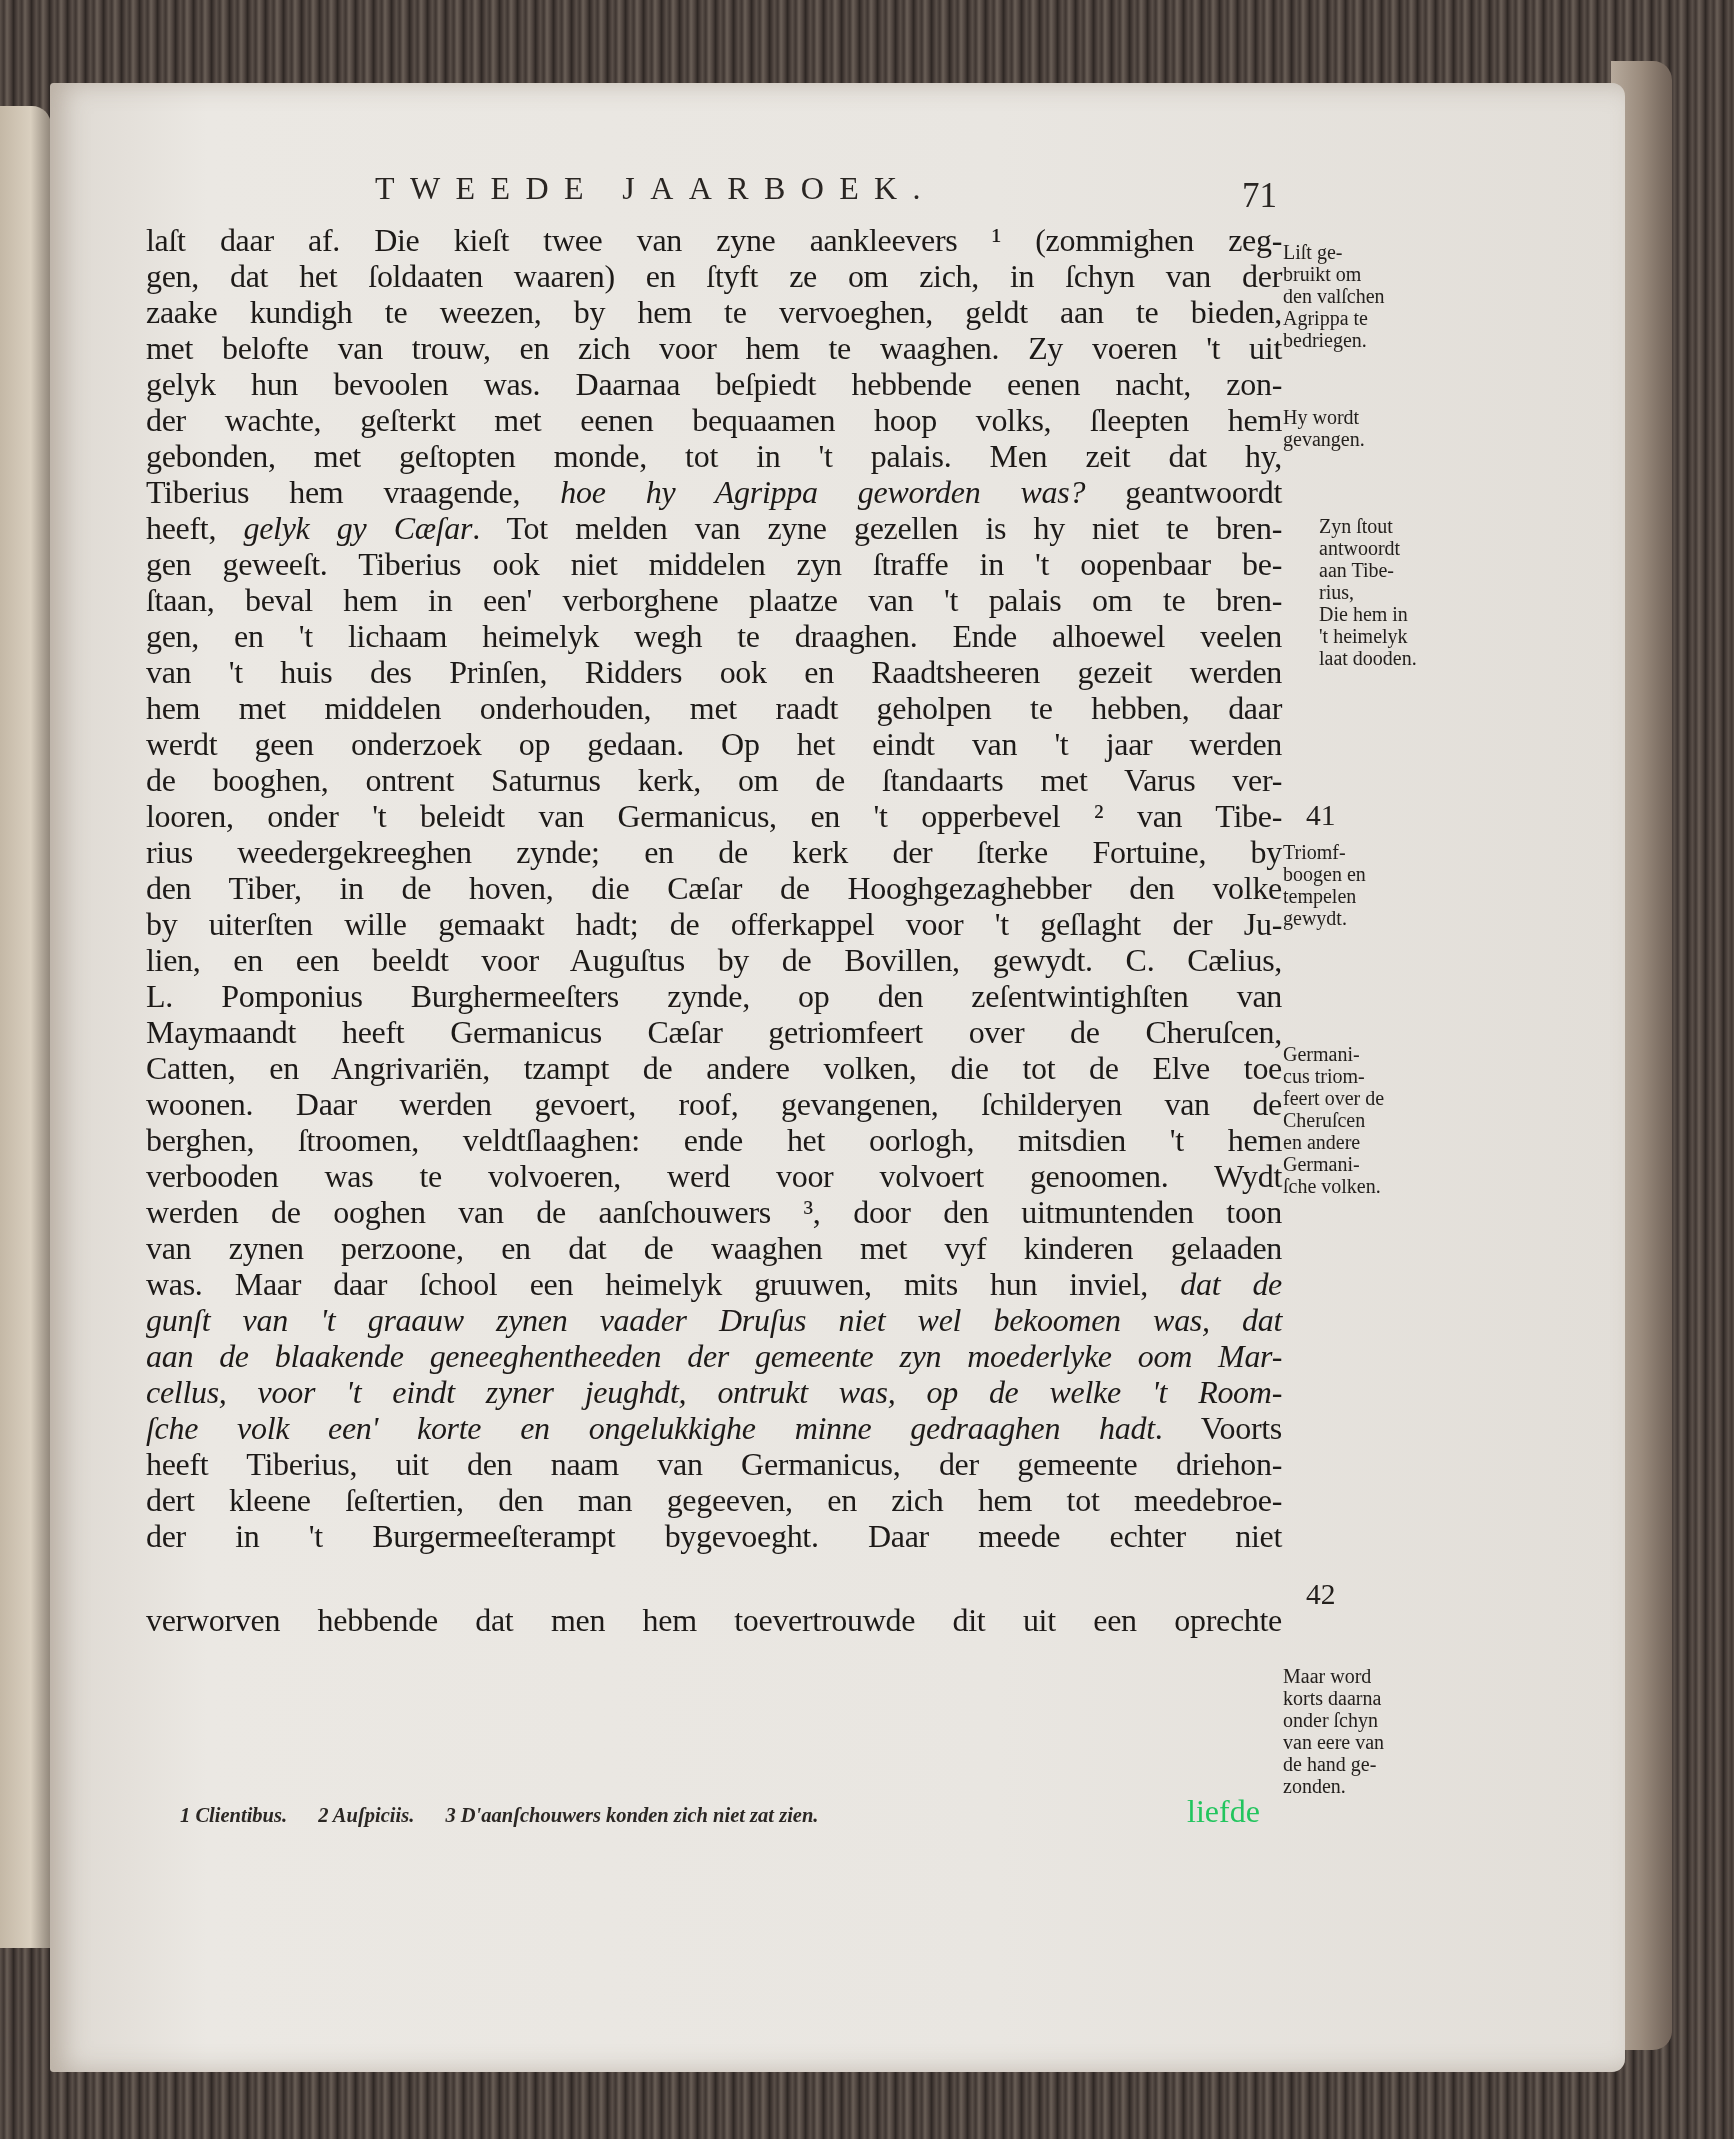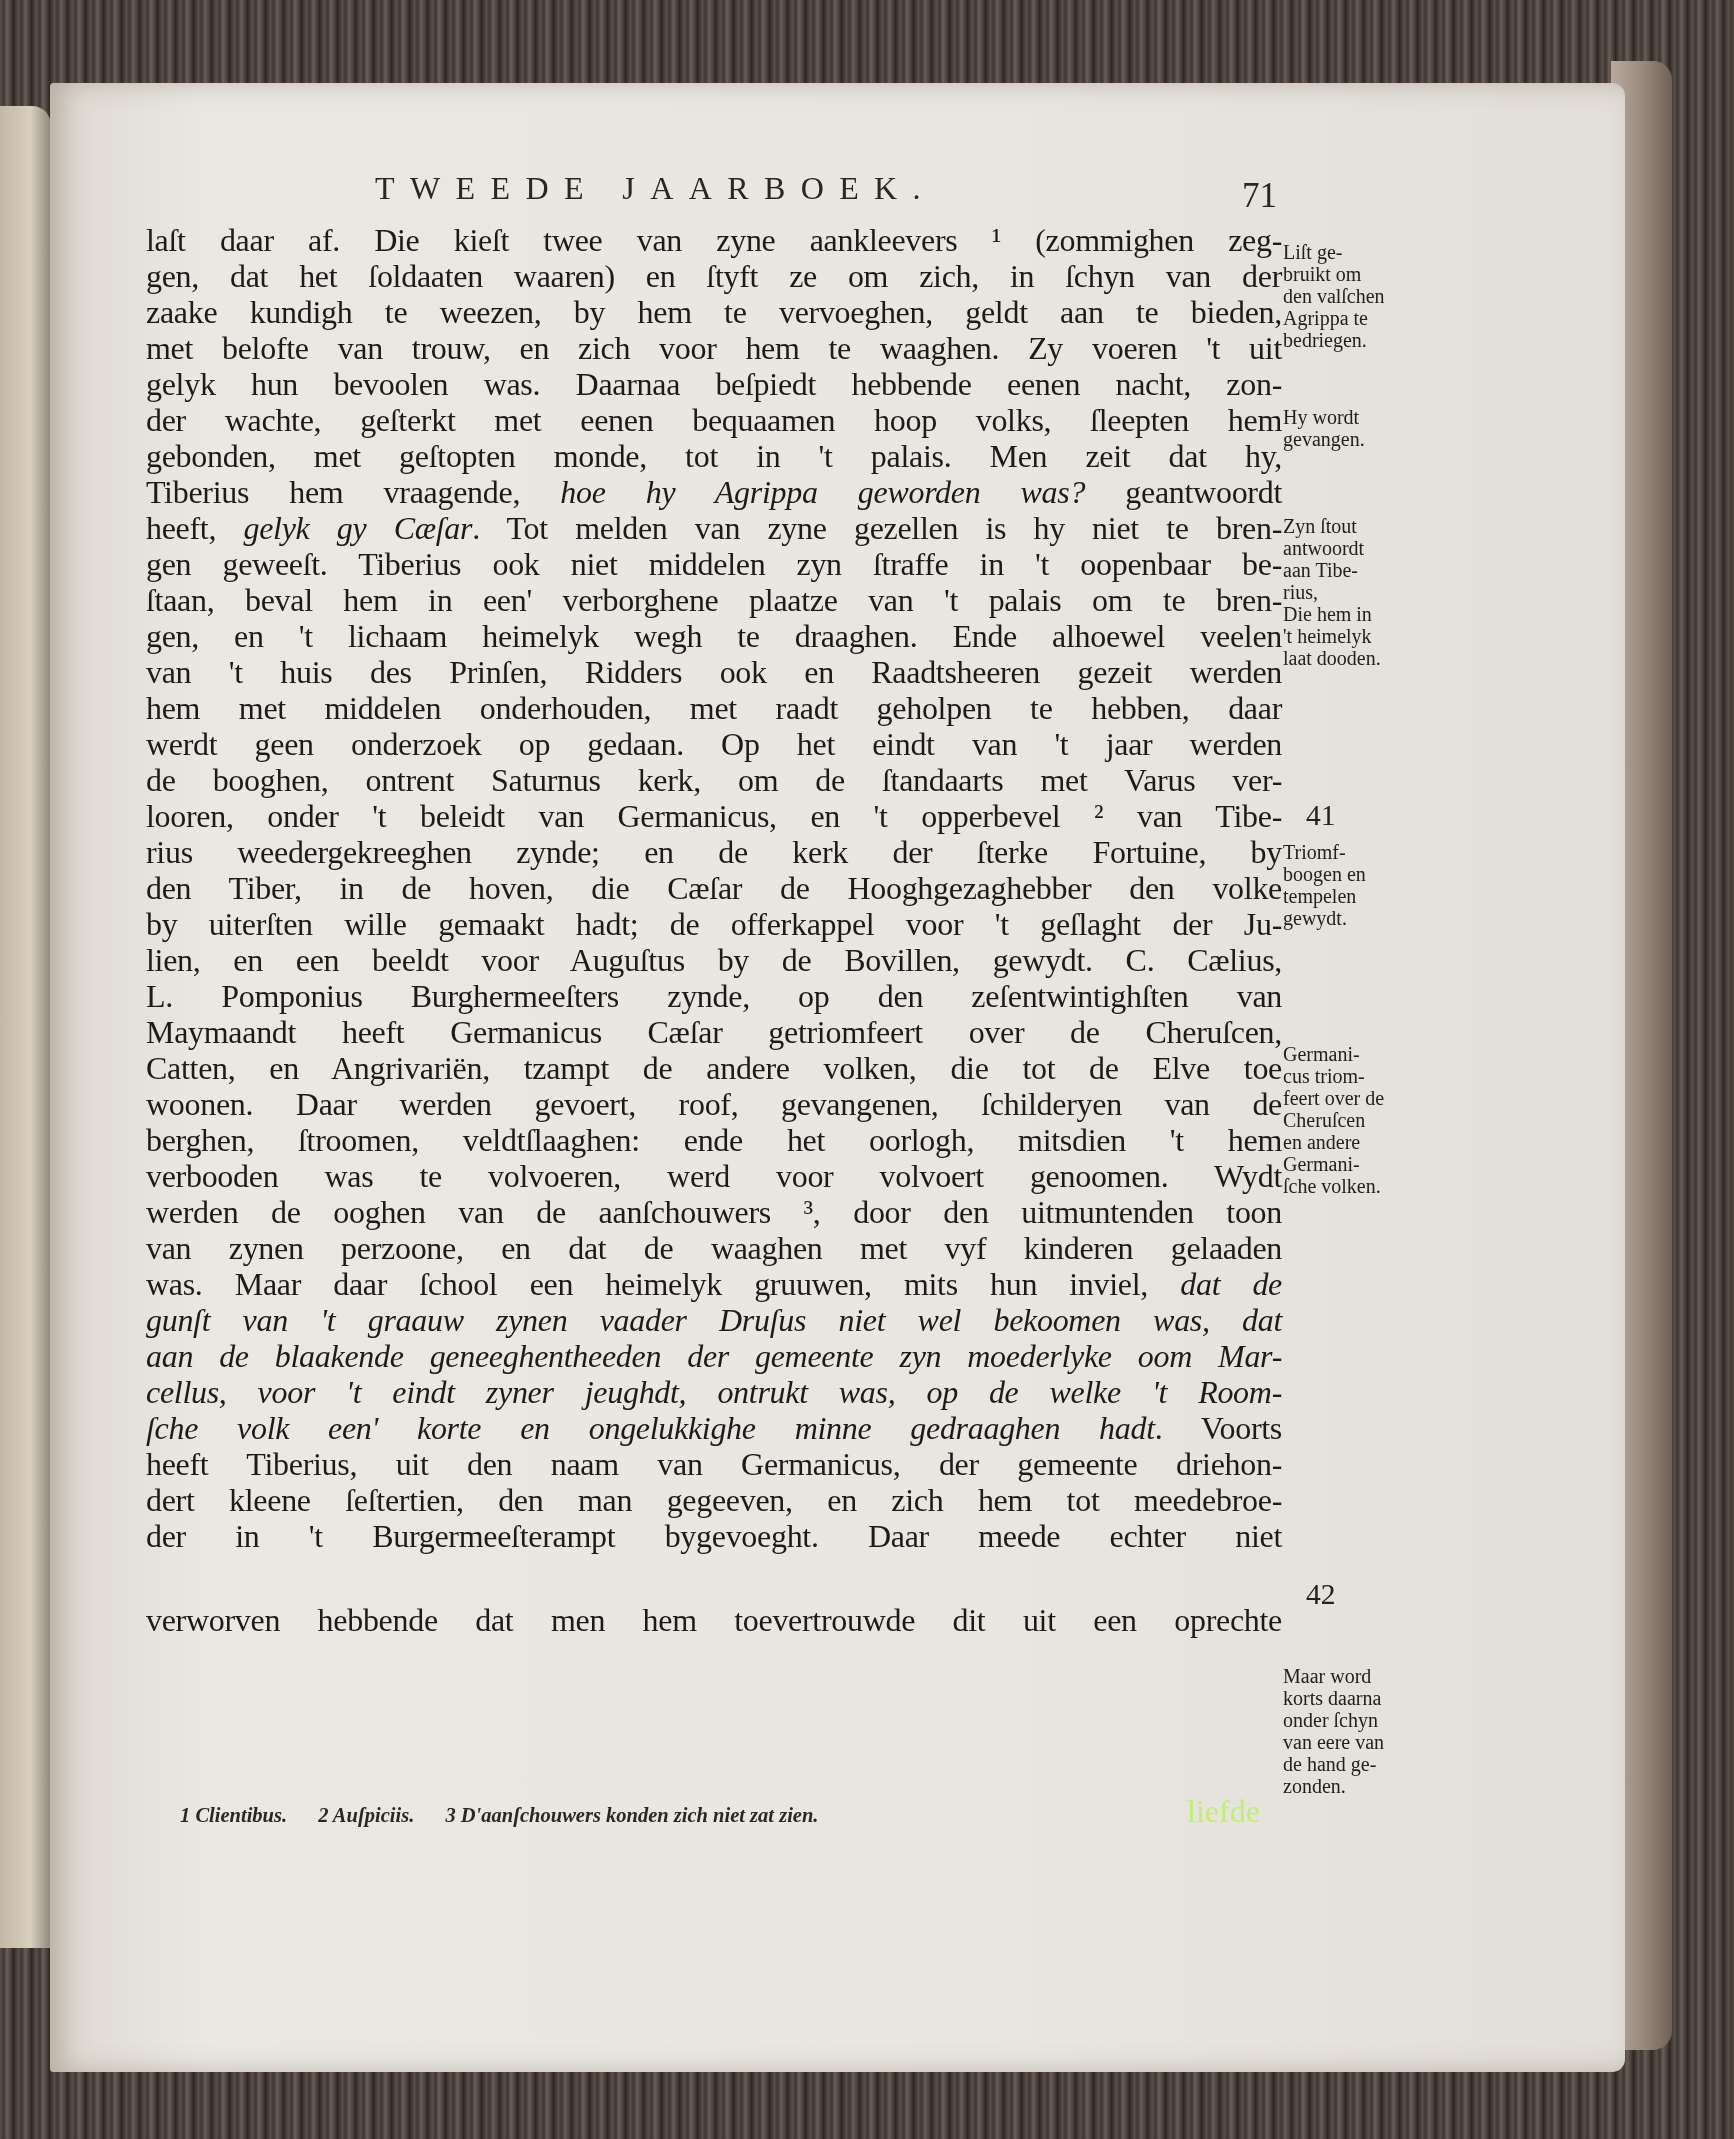--- a/index.html
+++ b/index.html
@@ -18,21 +18,21 @@
   .page-number{position:absolute;left:1242px;top:176px;font-size:35px;color:#2a2623;}
   .body-text{position:absolute;left:146px;top:222px;width:1136px;}
   .line{height:36px;line-height:36px;font-size:32px;white-space:nowrap;text-align:justify;
     text-align-last:justify;letter-spacing:-0.3px;}
   .line i{font-style:italic;}
   .margin{position:absolute;left:1283px;width:135px;font-size:20px;line-height:22px;color:#24201d;}
   .margin .m-line{white-space:nowrap;}
   .section-num{position:absolute;left:1306px;font-size:29.5px;color:#24201d;}
   .footnotes{position:absolute;left:180px;top:1804px;font-size:20.5px;font-style:italic;font-weight:bold;color:#2b2724;white-space:nowrap;}
   .footnotes span{margin-right:26px;}
-  .catchword{position:absolute;left:1187px;top:1793px;font-size:32px;color:#bef264;}
+  .catchword{position:absolute;left:1187px;top:1793px;font-size:32px;color:#22c55e;}
 </style>
 </head>
 <body>
 
 <div class="left-page"></div>
 <div class="page-edge"></div>
 
 <div class="page"></div>
 
 <div class="running-head">TWEEDE JAARBOEK.</div>
@@ -84,21 +84,21 @@
       <div class="m-line">Liſt ge-</div>
       <div class="m-line">bruikt om</div>
       <div class="m-line">den valſchen</div>
       <div class="m-line">Agrippa te</div>
       <div class="m-line">bedriegen.</div>
     </div>
     <div class="margin" style="top: 406px;">
       <div class="m-line">Hy wordt</div>
       <div class="m-line">gevangen.</div>
     </div>
-    <div class="margin" style="top: 515px;">
+    <div class="margin" style="top: 515px; margin-left: 36px;">
       <div class="m-line">Zyn ſtout</div>
       <div class="m-line">antwoordt</div>
       <div class="m-line">aan Tibe-</div>
       <div class="m-line">rius,</div>
       <div class="m-line">Die hem in</div>
       <div class="m-line">'t heimelyk</div>
       <div class="m-line">laat dooden.</div>
     </div>
     <div class="margin" style="top: 841px;">
       <div class="m-line">Triomf-</div>

